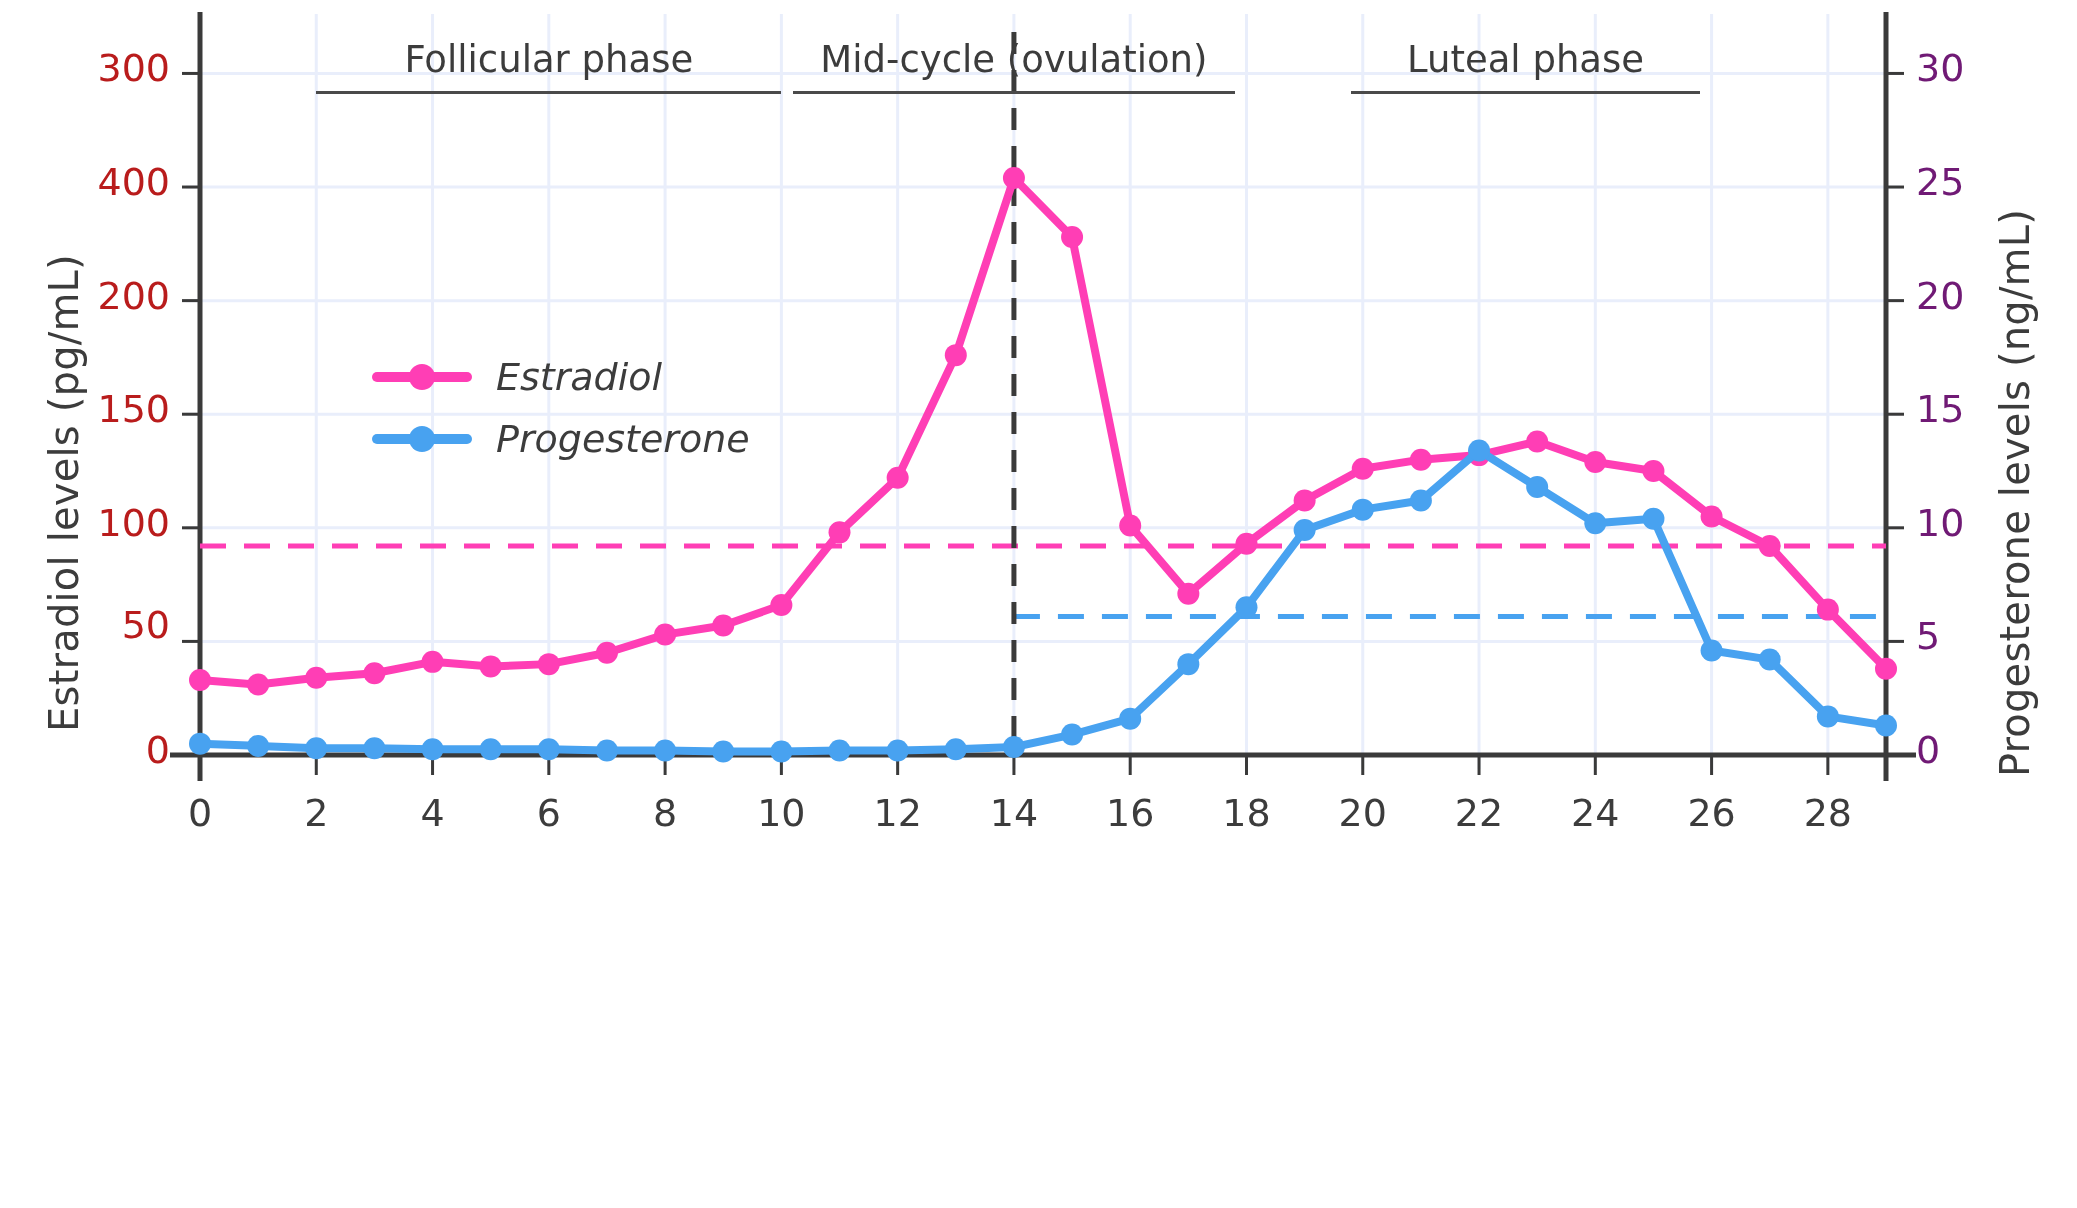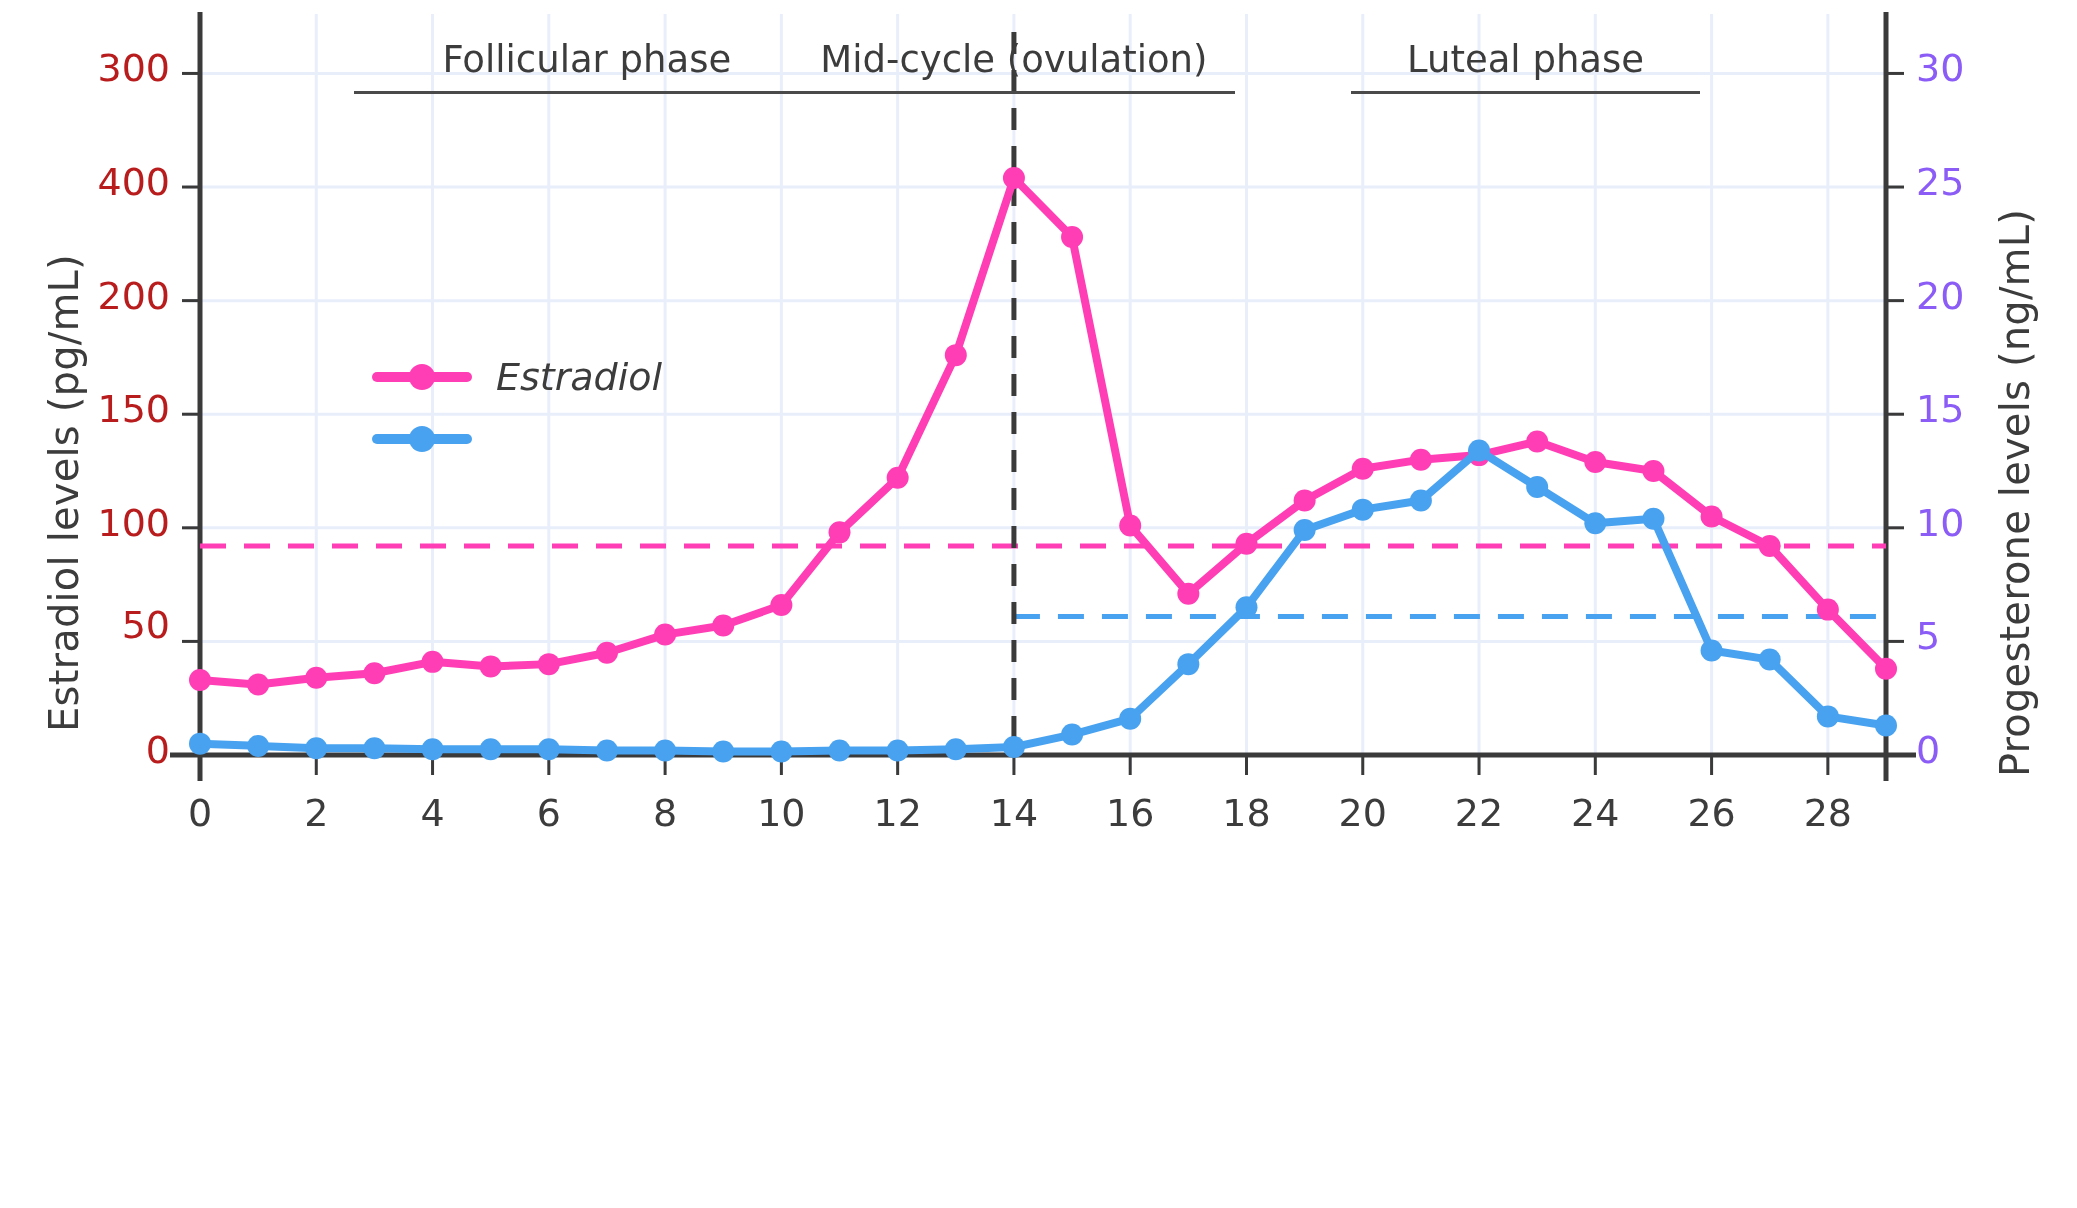--- a/index.html
+++ b/index.html
@@ -22,21 +22,21 @@
     transform:rotate(-90deg);
     text-align:center;font-size:40px;color:#3c3c3c;letter-spacing:.2px;
   }
   .xtitle{
     position:absolute;left:0;top:1118px;width:2077px;
     text-align:center;font-size:40px;color:#3c3c3c;
   }
 
   
   .ylab{position:absolute;font-size:38px;color:#b91c1c;text-align:right;white-space:nowrap;}
-  .ylabR{position:absolute;font-size:38px;color:#8b5cf6;text-align:left;white-space:nowrap;}
+  .ylabR{position:absolute;font-size:38px;color:#701a75;text-align:left;white-space:nowrap;}
   .xlab{position:absolute;font-size:38px;color:#3c3c3c;text-align:center;white-space:nowrap;}
 
   
   .phase{position:absolute;text-align:center;font-size:37px;color:#3c3c3c;white-space:nowrap;}
   .phase .rule{height:3px;background:#4a4a4a;margin-top:10px;}
 
   
   #legend{position:absolute;left:372px;top:346px;}
   .lg-row{display:flex;align-items:center;height:62px;font-style:italic;}
   .lg-swatch{position:relative;width:100px;height:10px;border-radius:5px;margin-right:24px;}
@@ -198,31 +198,32 @@
       <div class="xlab" style="left: 721.379px; top: 791px; width: 120px;">10</div>
       <div class="xlab" style="left: 837.655px; top: 791px; width: 120px;">12</div>
       <div class="xlab" style="left: 953.931px; top: 791px; width: 120px;">14</div>
       <div class="xlab" style="left: 1070.21px; top: 791px; width: 120px;">16</div>
       <div class="xlab" style="left: 1186.48px; top: 791px; width: 120px;">18</div>
       <div class="xlab" style="left: 1302.76px; top: 791px; width: 120px;">20</div>
       <div class="xlab" style="left: 1419.03px; top: 791px; width: 120px;">22</div>
       <div class="xlab" style="left: 1535.31px; top: 791px; width: 120px;">24</div>
       <div class="xlab" style="left: 1651.59px; top: 791px; width: 120px;">26</div>
       <div class="xlab" style="left: 1767.86px; top: 791px; width: 120px;">28</div>
-      <div class="phase" style="left: 316.276px; top: 38.4375px; width: 465.103px; padding-left: 38px;"><span>Follicular phase</span><div class="rule"></div></div>
+      <div class="phase" style="left: 316.276px; top: 38.4375px; width: 465.103px;"><span>Follicular phase</span><div class="rule"></div></div>
       <div class="phase" style="left: 793.007px; top: 38.4375px; width: 441.848px;"><span>Mid-cycle (ovulation)</span><div class="rule"></div></div>
       <div class="phase" style="left: 1351.13px; top: 38.4375px; width: 348.828px;"><span>Luteal phase</span><div class="rule"></div></div>
     </div>
 
   <div id="legend">
       <div class="lg-row">
         <span class="lg-swatch" style="background: rgb(255, 62, 181);">
           <span class="lg-dot" style="background: rgb(255, 62, 181);"></span>
         </span>
         <span class="lg-text">Estradiol</span>
       </div>
       <div class="lg-row">
         <span class="lg-swatch" style="background: rgb(72, 162, 240);">
           <span class="lg-dot" style="background: rgb(72, 162, 240);"></span>
         </span>
+        <span class="lg-text">Progesterone</span>
       </div>
     </div>
 </div>
 
 </body></html>

